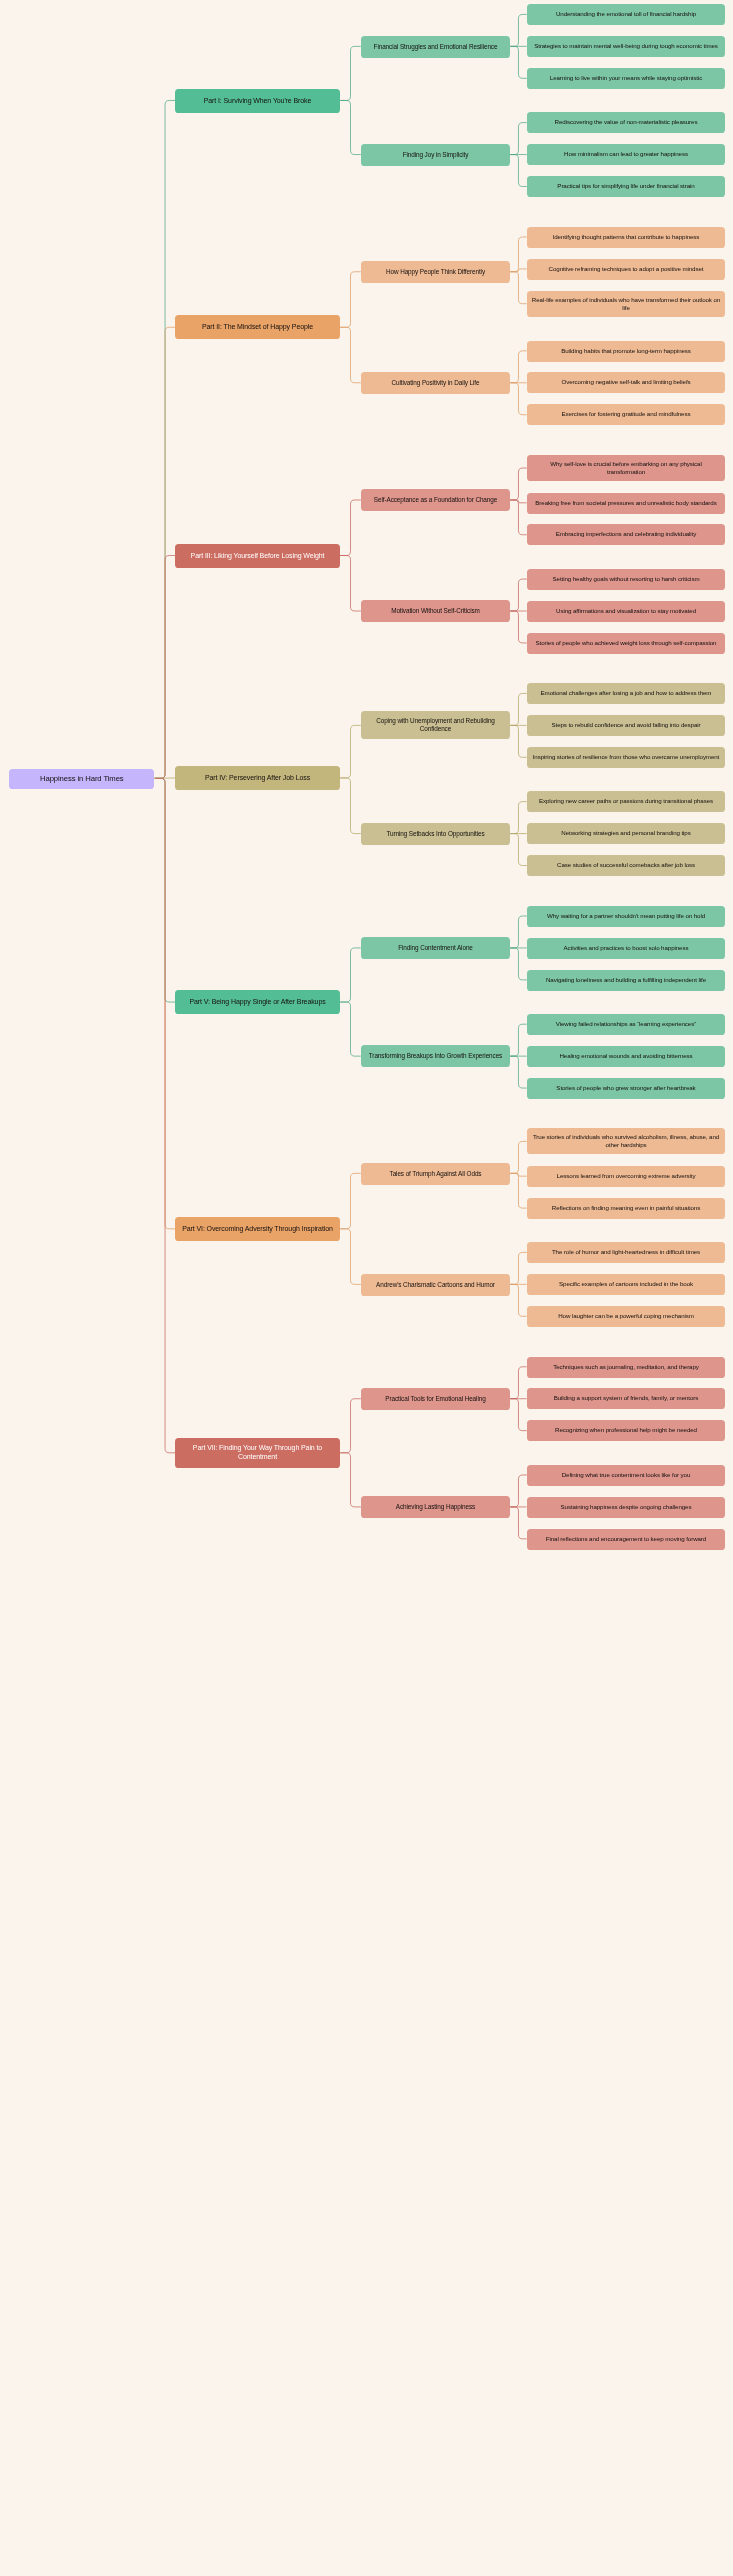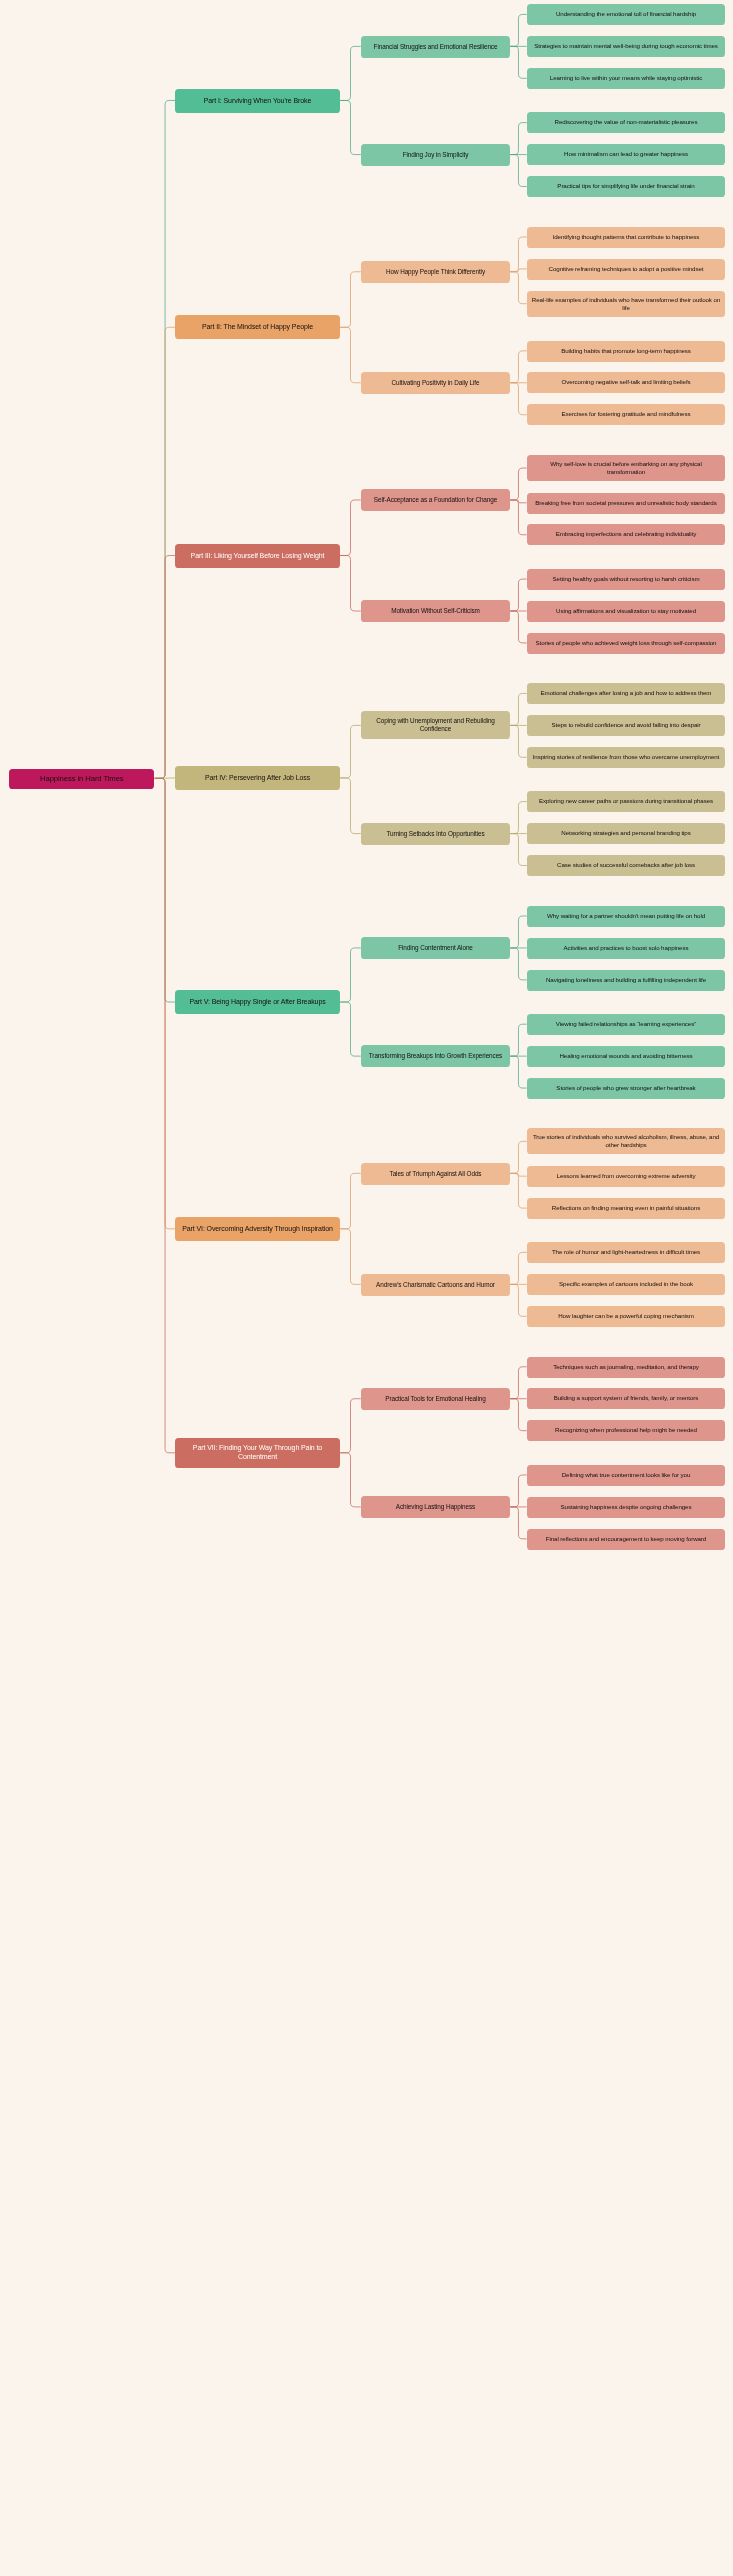--- a/index.html
+++ b/index.html
@@ -96,21 +96,21 @@
       <path d="M300,1510.75 L312,1510.75 Q320,1510.75 320,1518.75 L320,2812 Q320,2820 328,2820 L340,2820" fill="none" stroke="#c4615a" stroke-width="1.4"></path>
       <path d="M660,2820 L672,2820 Q680,2820 680,2812 L680,2723 Q680,2715 688,2715 L700,2715" fill="none" stroke="#c4615a" stroke-width="1.4"></path>
       <path d="M990,2715 L998,2715 Q1006,2715 1006,2707 L1006,2661 Q1006,2653 1014,2653 L1022,2653" fill="none" stroke="#c4615a" stroke-width="1.4"></path>
       <path d="M990,2715 L1022,2715" fill="none" stroke="#c4615a" stroke-width="1.4"></path>
       <path d="M990,2715 L998,2715 Q1006,2715 1006,2723 L1006,2769 Q1006,2777 1014,2777 L1022,2777" fill="none" stroke="#c4615a" stroke-width="1.4"></path>
       <path d="M660,2820 L672,2820 Q680,2820 680,2828 L680,2917 Q680,2925 688,2925 L700,2925" fill="none" stroke="#c4615a" stroke-width="1.4"></path>
       <path d="M990,2925 L998,2925 Q1006,2925 1006,2917 L1006,2871 Q1006,2863 1014,2863 L1022,2863" fill="none" stroke="#c4615a" stroke-width="1.4"></path>
       <path d="M990,2925 L1022,2925" fill="none" stroke="#c4615a" stroke-width="1.4"></path>
       <path d="M990,2925 L998,2925 Q1006,2925 1006,2933 L1006,2979 Q1006,2987 1014,2987 L1022,2987" fill="none" stroke="#c4615a" stroke-width="1.4"></path>
     </svg>
-<div class="node root" style="left: 9.3px; top: 769px; width: 145px; height: 19.6px; background: #be185d;">
+<div class="node root" style="left: 9.3px; top: 769px; width: 145px; height: 19.6px; background: #c4b5fd;">
       <span>Happiness in Hard Times</span>
     </div>
     <div class="node l1" style="left: 175px; top: 89px; width: 165px; height: 24px; background: rgb(83, 189, 149); color: rgb(22, 17, 15);">
       <span>Part I: Surviving When You're Broke</span>
     </div>
     <div class="node l2" style="left: 361px; top: 36px; width: 149px; height: 21.6px; background: rgb(124, 198, 166);">
       <span>Financial Struggles and Emotional Resilience</span>
     </div>
     <div class="node l3" style="left: 527px; top: 4.1px; width: 198px; height: 20.6px; background: rgb(124, 198, 166);">
       <span>Understanding the emotional toll of financial hardship</span>

